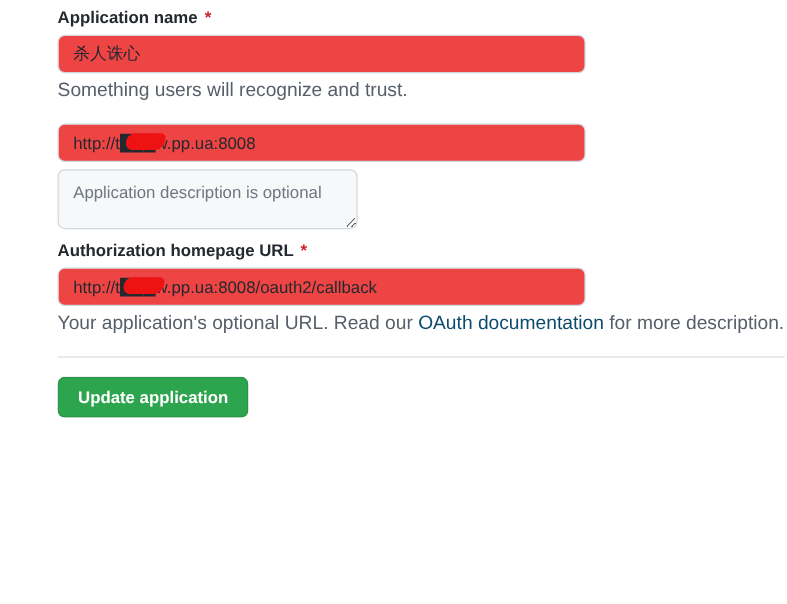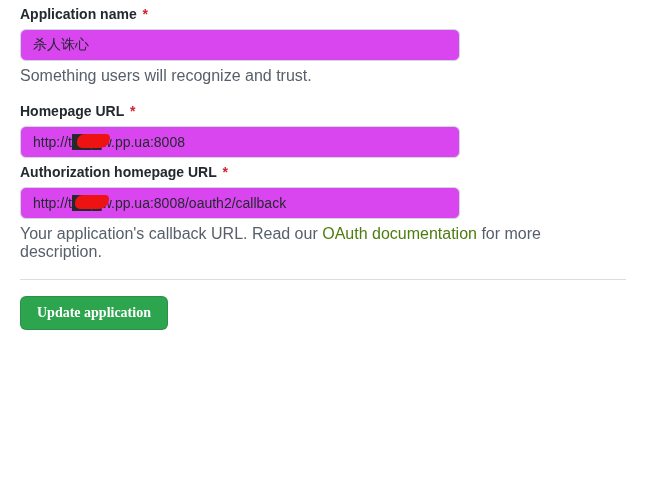--- a/index.html
+++ b/index.html
@@ -4,21 +4,21 @@
   <style>
     * { box-sizing: border-box; margin: 0; padding: 0; }
     body {
       font-family: -apple-system, BlinkMacSystemFont, "Segoe UI", Helvetica, Arial, sans-serif;
       font-size: 14px;
       color: #24292f;
       padding: 0 0 40px 0;
     }
     .container {
       width: 606px;
-      margin-left: 20px;
+      margin-left: 48px;
     }
     .form-group {
       margin-top: 6px;
       margin-bottom: 6px;
     }
     .form-label {
       display: block;
       font-weight: 600;
       font-size: 14px;
       color: #24292f;
@@ -28,21 +28,21 @@
       color: #cf222e;
       margin-left: 2px;
     }
     .form-input {
       width: 440px;
       height: 32px;
       padding: 5px 12px;
       font-size: 14px;
       line-height: 20px;
       color: #24292f;
-      background-color: #d946ef;
+      background-color: #ef4444;
       border: 1px solid #d0d7de;
       border-radius: 6px;
       outline: none;
       font-family: inherit;
     }
     .form-textarea {
       width: 250px;
       height: 50px;
       padding: 8px 12px;
       font-size: 14px;
@@ -58,40 +58,40 @@
     .form-textarea::placeholder {
       color: #6e7781;
     }
     .hint {
       color: #57606a;
       font-size: 16px;
       margin-top: 6px;
       margin-bottom: 18px;
     }
     .hint a {
-      color: #4d7c0f;
+      color: #0c4a6e;
       text-decoration: none;
     }
     hr.divider {
       border: 0;
       border-top: 1px solid #d8dee4;
       margin: 14px 0 16px 0;
     }
     .btn-primary {
       display: inline-block;
       padding: 6px 16px;
       font-size: 14px;
       font-weight: 600;
       line-height: 20px;
       color: #ffffff;
       background-color: #2da44e;
       border: 1px solid rgba(27,31,36,0.15);
       border-radius: 6px;
       cursor: pointer;
-      font-family: Liberation Serif, serif;
+      font-family: Liberation Sans, sans-serif;
     }
     .input-with-redact {
       position: relative;
       width: 440px;
     }
     .redact-overlay {
       position: absolute;
       top: 8px;
       background: #ee1313;
       border-radius: 8px 4px 10px 5px;
@@ -118,46 +118,43 @@
     <label class="form-label">
       <span>Application name</span>
       <span class="required-asterisk">*</span>
     </label>
     <input type="text" class="form-input" value="杀人诛心" style="">
     <div class="hint">Something users will recognize and trust.</div>
   </div>
 
   
   <div class="form-group">
-    <label class="form-label">
-      <span>Homepage URL</span>
-      <span class="required-asterisk">*</span>
-    </label>
     <div class="input-with-redact">
       <input type="text" class="form-input" value="http://t███w.pp.ua:8008" style="">
       <span class="redact-overlay redact-1"></span>
     </div>
   </div>
 
   
   <div class="form-group">
+    <textarea class="form-textarea" placeholder="Application description is optional" style=""></textarea>
   </div>
 
   
   <div class="form-group">
     <label class="form-label">
       <span>Authorization homepage URL</span>
       <span class="required-asterisk">*</span>
     </label>
     <div class="input-with-redact">
       <input type="text" class="form-input" value="http://t███w.pp.ua:8008/oauth2/callback" style="">
       <span class="redact-overlay redact-2"></span>
     </div>
     <div class="hint">
-      <span>Your application's callback URL. Read our </span><a href="#">OAuth documentation</a><span> for more description.</span>
+      <span>Your application's optional URL. Read our </span><a href="#">OAuth documentation</a><span> for more description.</span>
     </div>
   </div>
 
   <hr class="divider">
 
   <button class="btn-primary">Update application</button>
 
 </div>
 
 </body></html>

